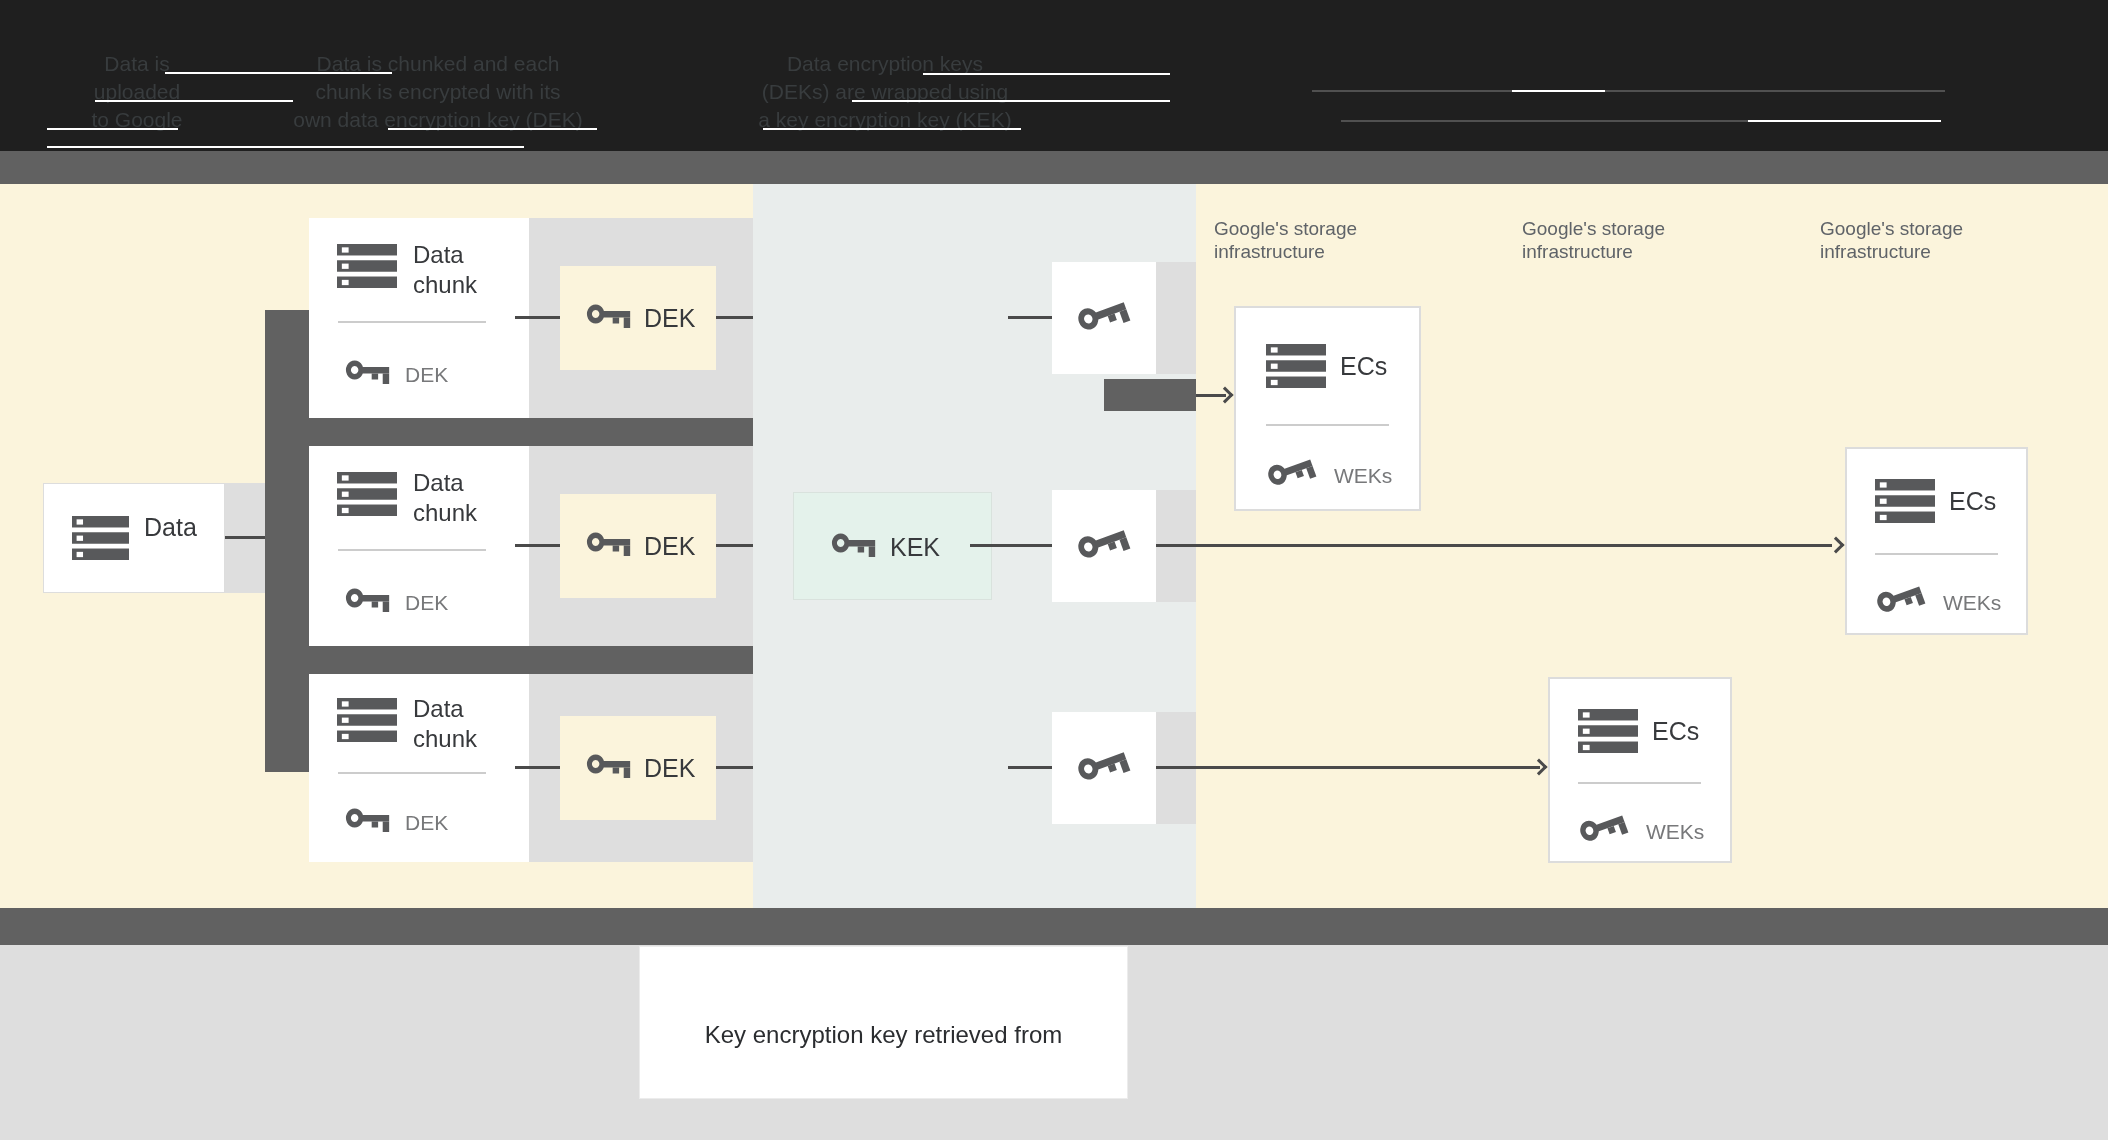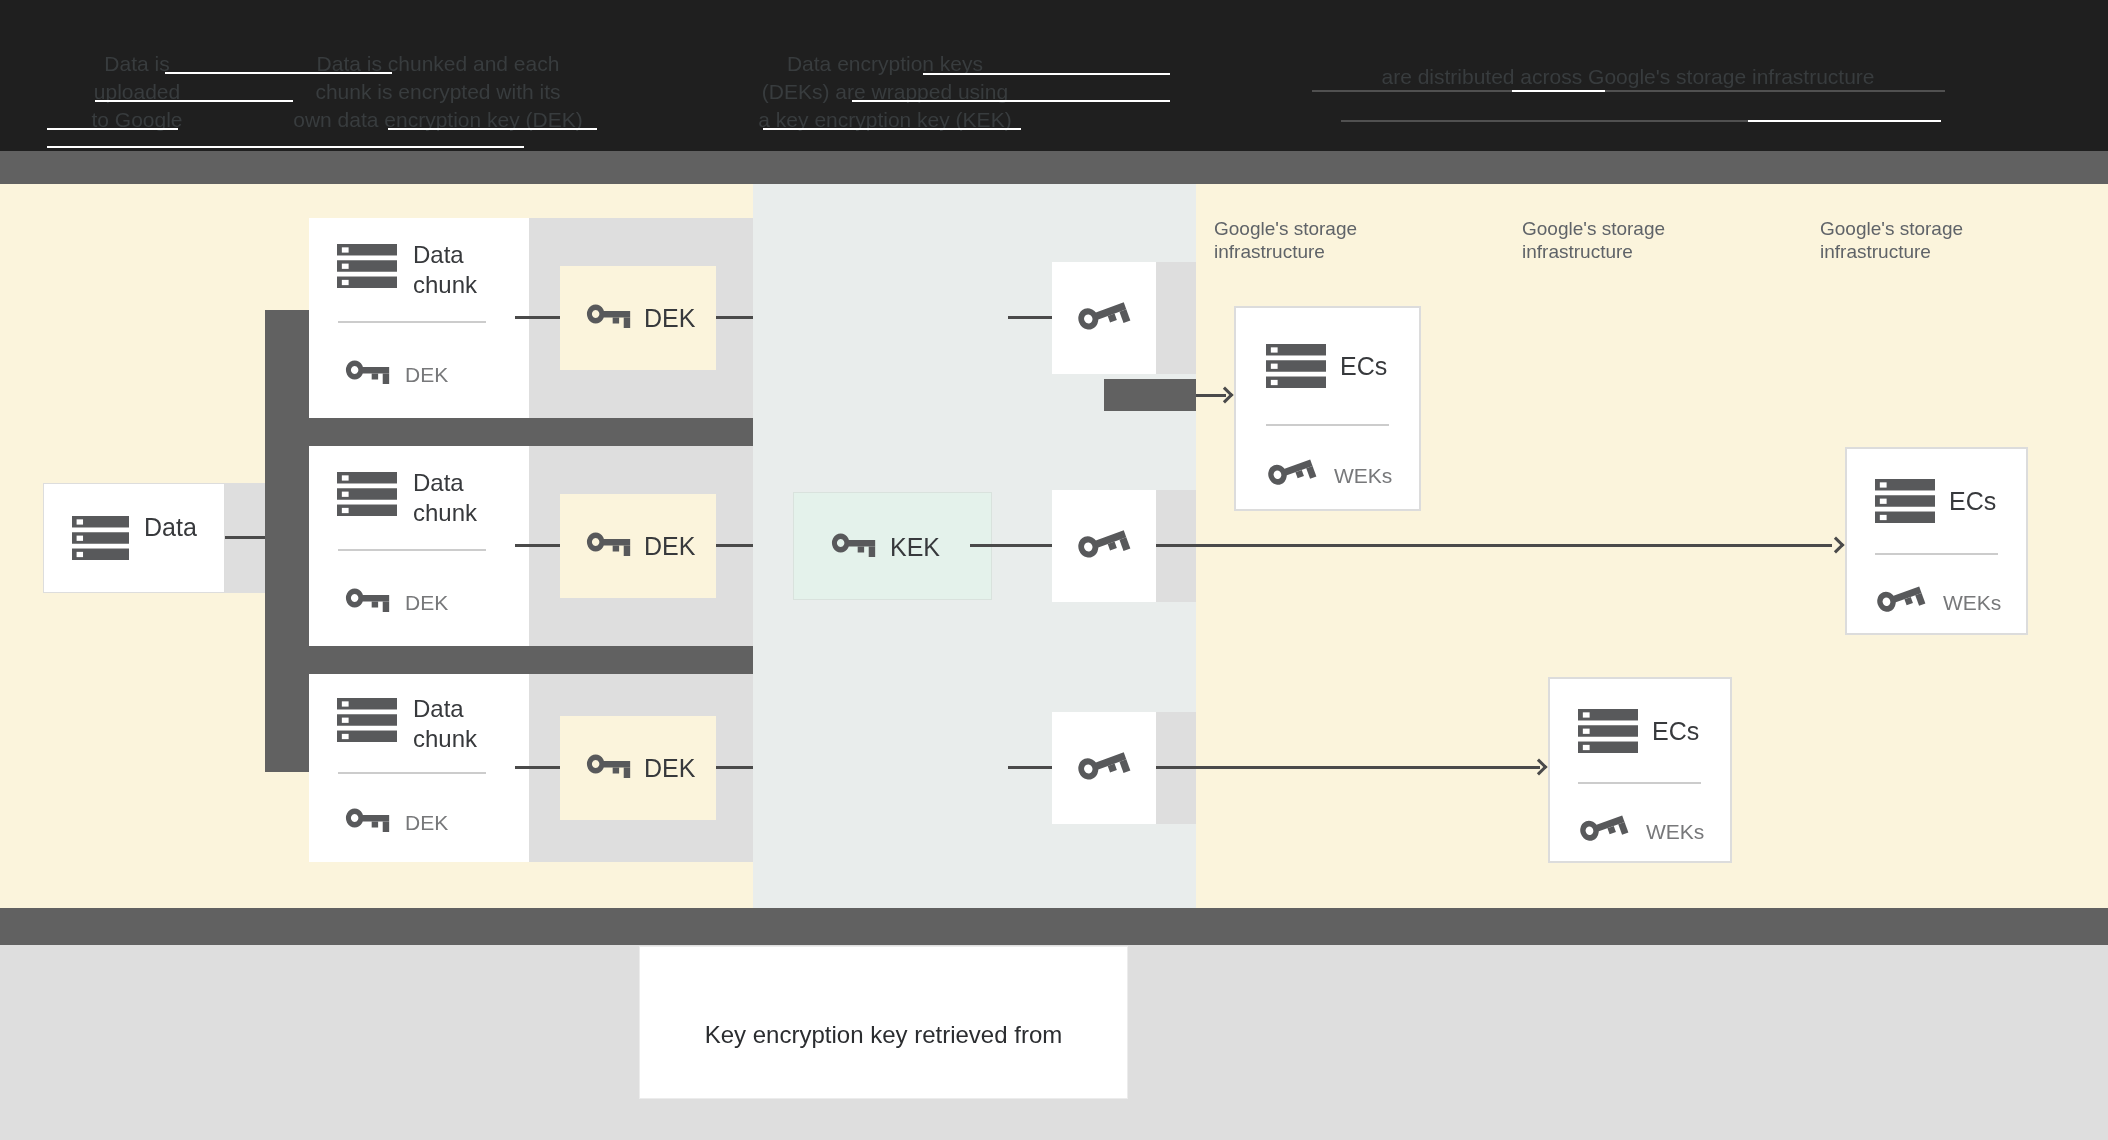--- a/index.html
+++ b/index.html
@@ -66,21 +66,20 @@
       <div>Data is chunked and each</div>
       <div>chunk is encrypted with its</div>
       <div>own data encryption key (DEK)</div>
     </div>
     <div class="hdr-col" style="left:735px;top:50px;width:300px;">
       <div>Data encryption keys</div>
       <div>(DEKs) are wrapped using</div>
       <div>a key encryption key (KEK)</div>
     </div>
     <div class="hdr-col" style="left:1295px;top:62px;width:666px;line-height:30px;">
-      <div>are distributed across Google's storage infrastructure</div>
     </div>
 
     <div class="artifact" style="left:165px;top:72px;width:227px;"></div>
     <div class="artifact" style="left:923px;top:73px;width:247px;"></div>
     <div class="artifact" style="left:95px;top:100px;width:198px;"></div>
     <div class="artifact" style="left:852px;top:100px;width:318px;"></div>
     <div class="artifact" style="left:47px;top:128px;width:131px;"></div>
     <div class="artifact" style="left:388px;top:128px;width:209px;"></div>
     <div class="artifact" style="left:763px;top:128px;width:258px;"></div>
     <div class="artifact" style="left:1512px;top:90px;width:93px;"></div>

